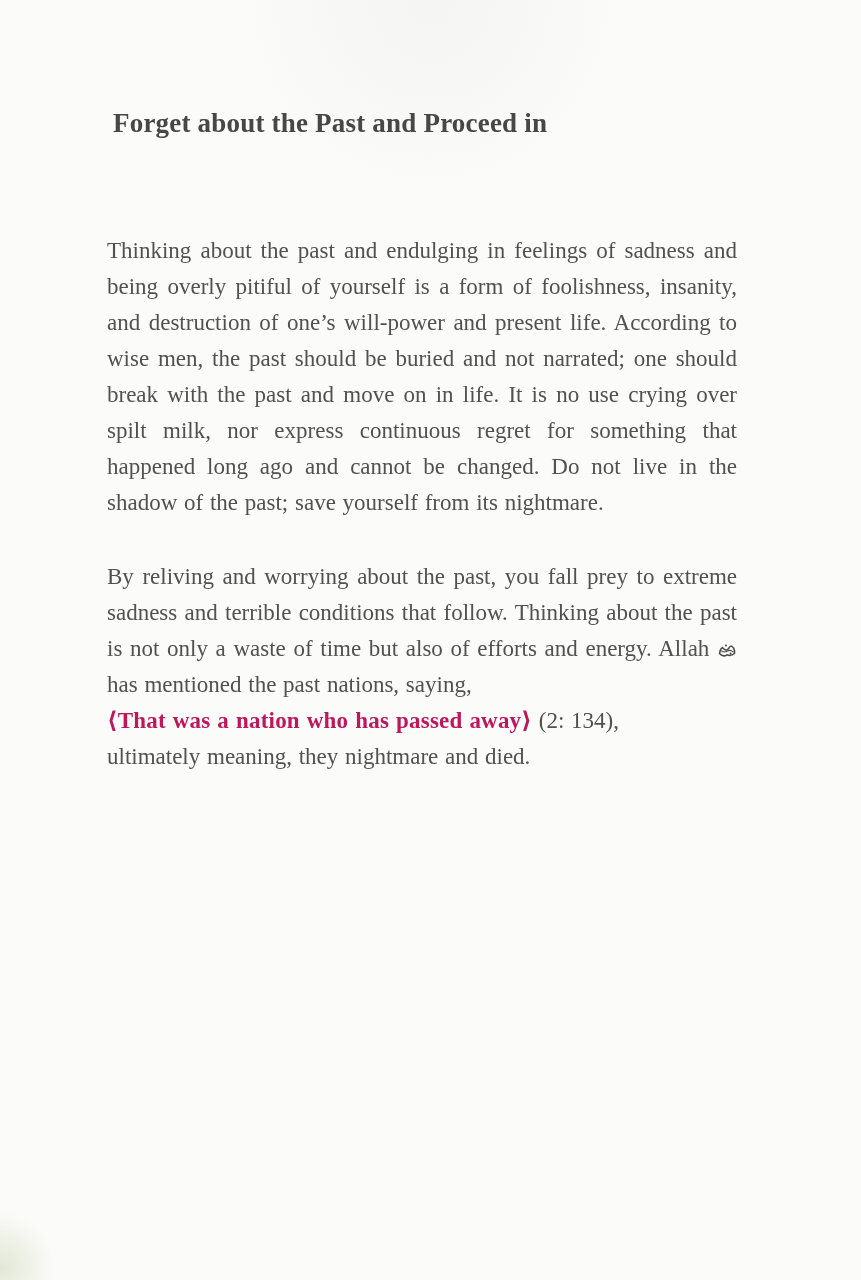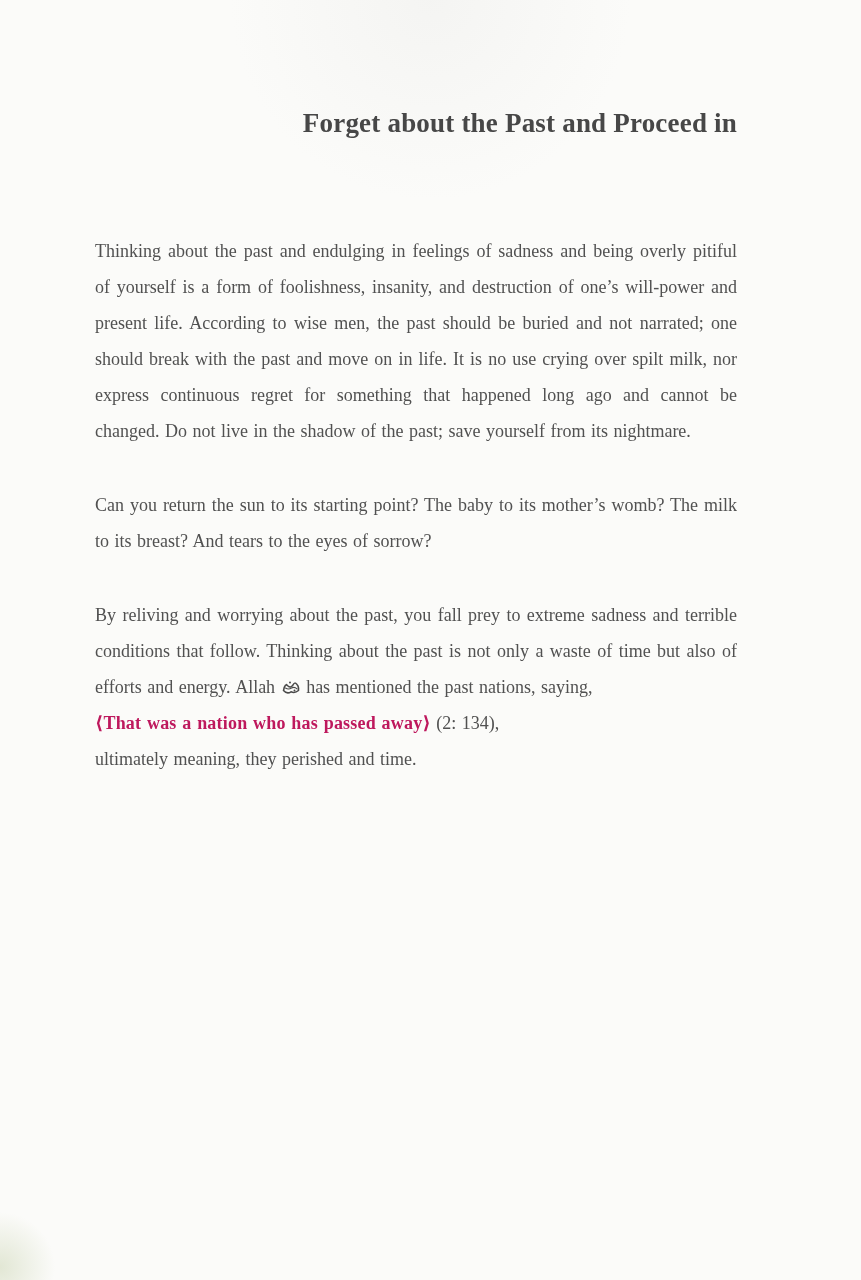--- a/index.html
+++ b/index.html
@@ -19,31 +19,31 @@
   }
   .page {
     box-sizing: border-box;
     width: 861px;
     height: 1280px;
     padding: 0 124px 0 95px;
     position: relative;
   }
   .chapter-title {
     margin: 108px 0 0 18px;
-    text-align: right;
+    text-align: left;
     font-size: 27px;
     font-weight: bold;
     color: #474747;
     letter-spacing: 0.2px;
   }
   p.body-para {
-    font-size: 18px;
+    font-size: 23px;
     line-height: 36px;
     text-align: justify;
-    margin: 38px 0 0 0;
+    margin: 38px 0 0 12px;
     word-spacing: 1px;
     color: #515151;
   }
   p.first-para {
     margin-top: 94px;
   }
   .honorific {
     display: inline-block;
     vertical-align: -3px;
     line-height: 0;
@@ -56,26 +56,25 @@
 </style>
 </head>
 <body>
 
 <div class="page">
 
   <h1 class="chapter-title">Forget about the Past and Proceed in</h1>
 
   <p class="body-para first-para">Thinking about the past and endulging in feelings of sadness and being overly pitiful of yourself is a form of foolishness, insanity, and destruction of one’s will-power and present life. According to wise men, the past should be buried and not narrated; one should break with the past and move on in life. It is no use crying over spilt milk, nor express continuous regret for something that happened long ago and cannot be changed. Do not live in the shadow of the past; save yourself from its nightmare.</p>
 
-  <p class="body-para">Can you return the sun to its starting point? The baby to its mother’s womb? The milk to its breast? And tears to the eyes of sorrow?</p>
 
   <p class="body-para"><span>By reliving and worrying about the past, you fall prey to extreme sadness and terrible conditions that follow. Thinking about the past is not only a waste of time but also of efforts and energy. Allah </span><span class="honorific"><svg width="20" height="18" viewBox="0 0 20 18" aria-hidden="true">
           <g fill="none" stroke="#4a4a4a" stroke-width="1.5" stroke-linecap="round">
             <path d="M2.5 12.5 Q4 4.5 7 8 Q9.5 10.5 12 7 Q13.5 3.5 16 6.5 Q18 8.5 17.5 12.5 Q14 15.5 10 13.8 Q6 16.5 2.5 12.5 Z"></path>
             <path d="M4.5 10 Q7.5 12 10.5 10 Q13.5 8.5 16 10.8" stroke-width="1.1"></path>
           </g>
           <circle cx="9" cy="4.5" r="1" fill="#4a4a4a"></circle>
           <circle cx="13.5" cy="12.5" r="1" fill="#4a4a4a"></circle>
           <circle cx="5.5" cy="6.5" r="0.8" fill="#4a4a4a"></circle>
-        </svg></span><span> has mentioned the past nations, saying,</span><br><span class="quran-quote">⟨That was a nation who has passed away⟩</span><span> (2: 134),</span><br><span> ultimately meaning, they perished and time.</span></p>
+        </svg></span><span> has mentioned the past nations, saying,</span><br><span class="quran-quote">⟨That was a nation who has passed away⟩</span><span> (2: 134),</span><br><span> ultimately meaning, they nightmare and died.</span></p>
 
 
 </div>
 
 </body></html>

